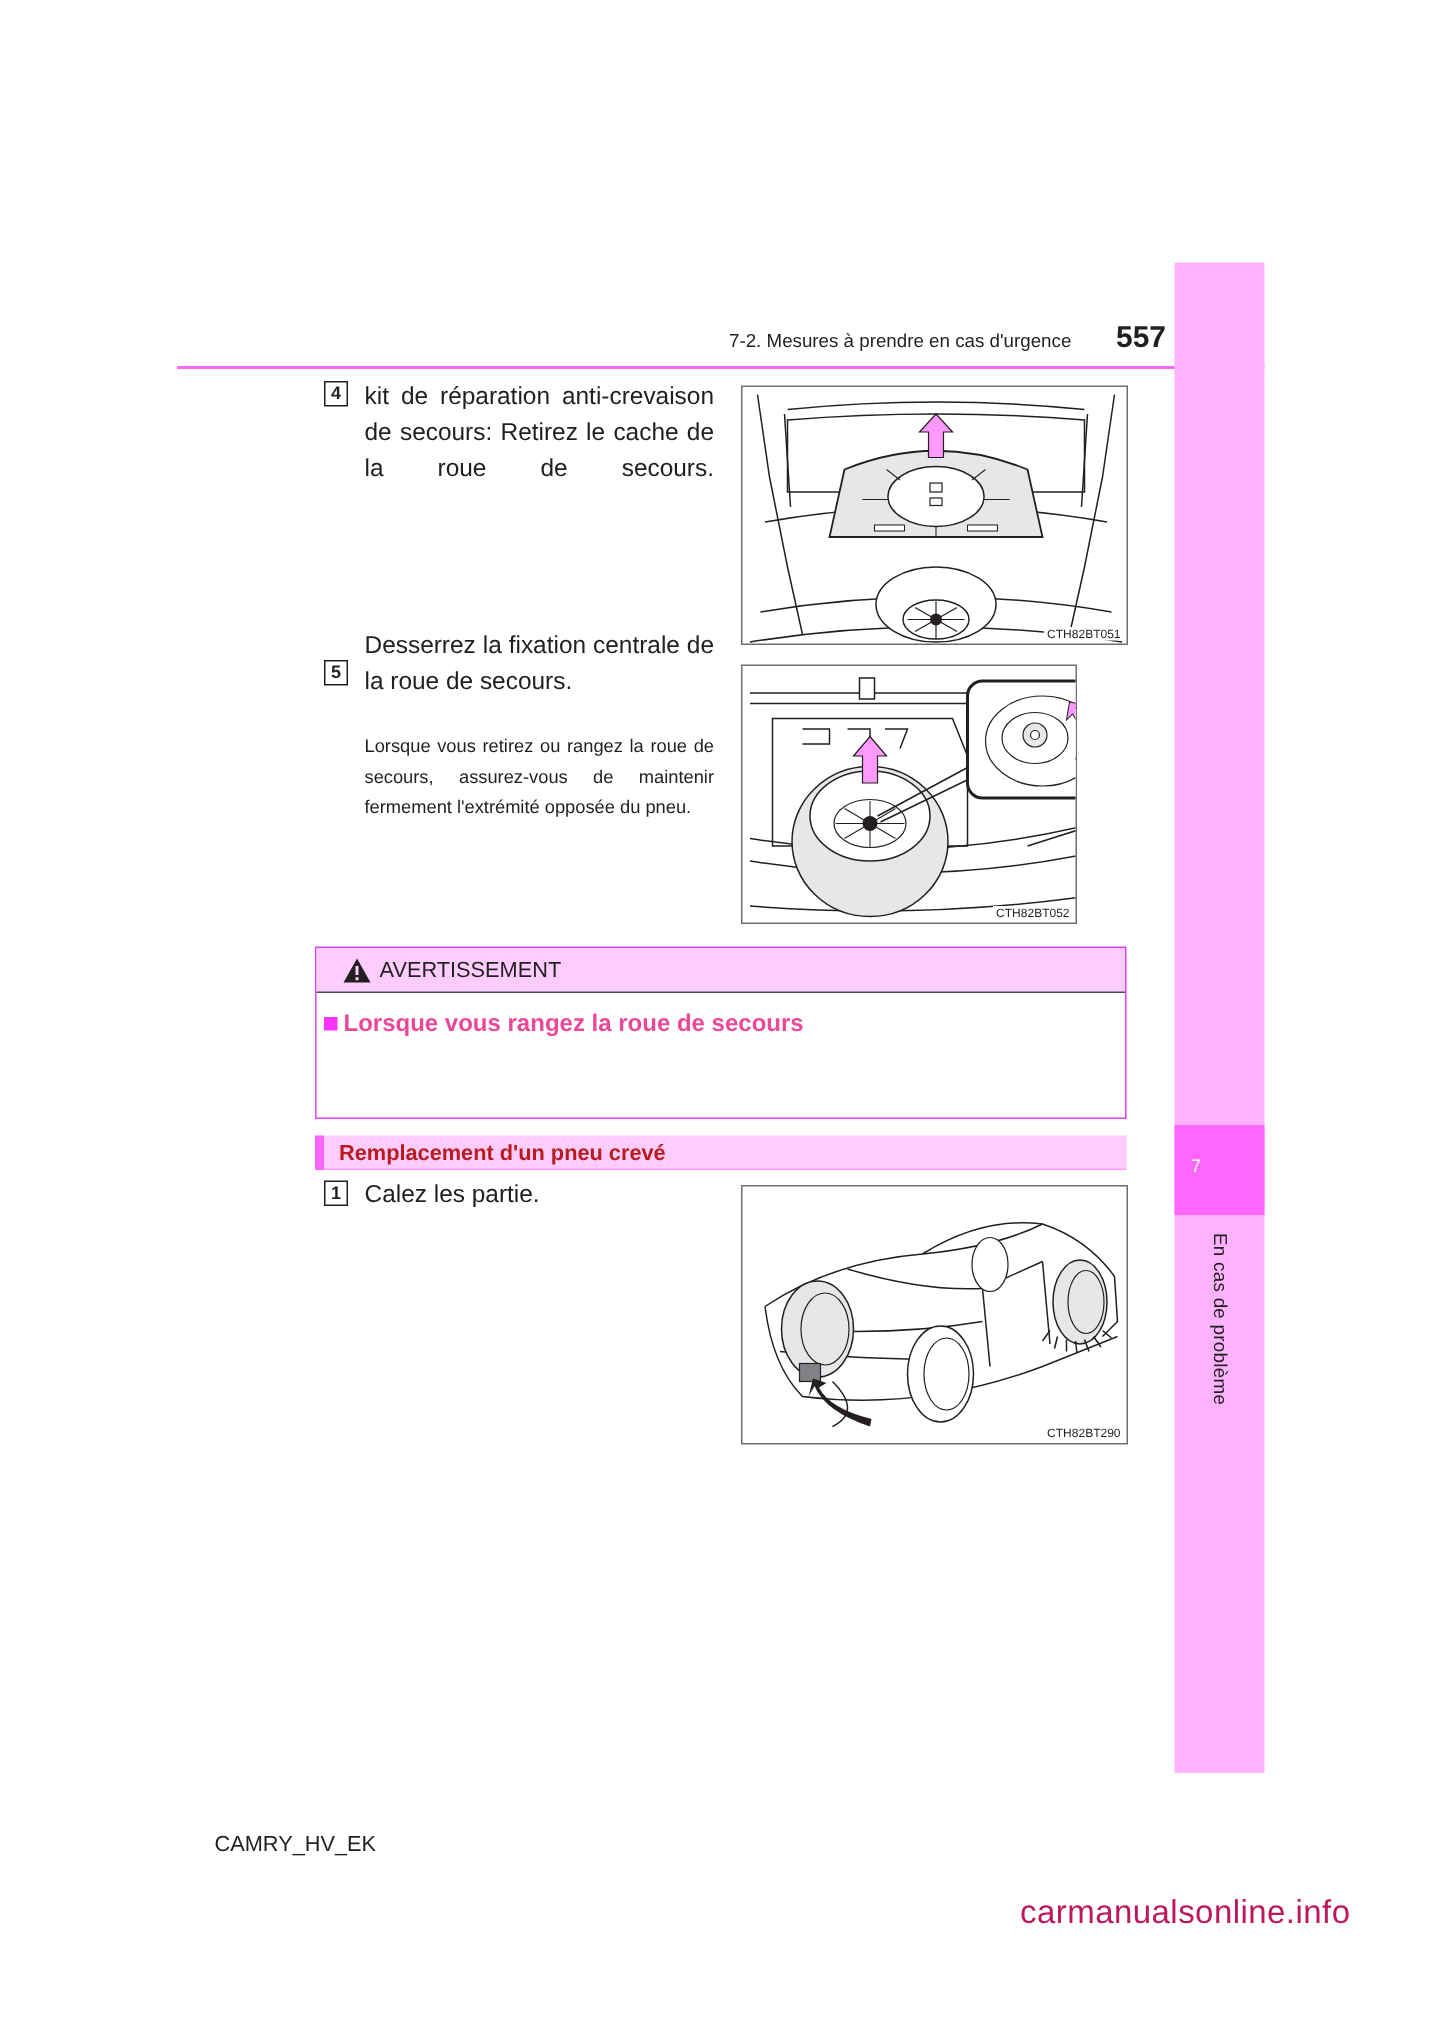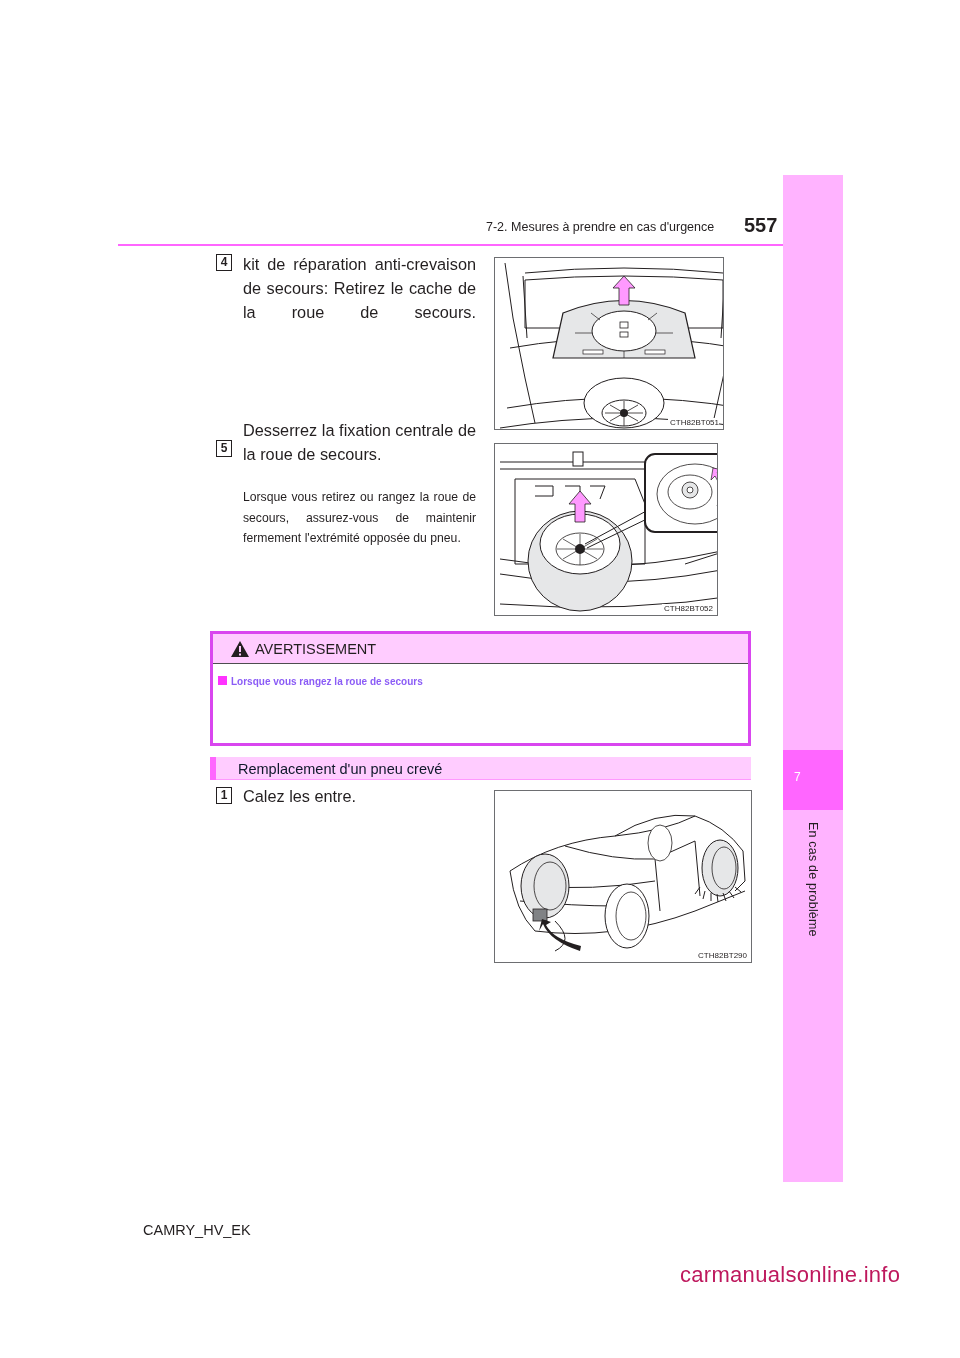--- a/index.html
+++ b/index.html
@@ -17,52 +17,52 @@
 
     .step-box { position: absolute; width: 16px; height: 17px; border: 1.2px solid #231f20; font-size: 12px; font-weight: bold; text-align: center; line-height: 15px; background: #fff; }
     .step-text { position: absolute; font-size: 16.3px; line-height: 24px; text-align: justify; color: #231f20; }
     .step-text.just-last { text-align-last: justify; }
     .note-text { position: absolute; font-size: 12.2px; line-height: 20.5px; text-align: justify; color: #231f20; }
 
     .figure { position: absolute; border: 1px solid #6d6e71; background: #fff; overflow: hidden; }
     .figure svg { position: absolute; left: 0; top: 0; }
     .fig-code { position: absolute; right: 4px; bottom: 2px; font-size: 8px; color: #231f20; background: #fff; padding-left: 2px; }
 
-    .warning-box { position: absolute; left: 210px; top: 631px; width: 541px; height: 115px; border: 3px solid #d946ef; background: #fff; }
+    .warning-box { position: absolute; left: 210px; top: 631px; width: 541px; height: 115px; border: 1px solid #d946ef; background: #fff; }
     .warning-head { position: absolute; left: 0; top: 0; width: 100%; height: 30px; background: #ffccff; border-bottom: 1px solid #4d4d4f; }
     .warning-title { position: absolute; left: 42px; top: 7px; font-size: 14.5px; color: #231f20; }
     .warning-icon { position: absolute; left: 17px; top: 6px; }
-    .warning-sub { position: absolute; left: 5px; top: 42px; font-size: 10px; font-weight: bold; color: #8b5cf6; }
+    .warning-sub { position: absolute; left: 5px; top: 42px; font-size: 16px; font-weight: bold; color: #ec4899; }
     .warning-sub .sq { display: inline-block; width: 9px; height: 9px; background: #ff33ff; margin-right: 4px; vertical-align: 0px; }
     .warning-body { position: absolute; left: 17px; top: 61px; width: 520px; font-size: 12.5px; line-height: 20px; color: #231f20; }
 
     .section-heading { position: absolute; left: 210px; top: 757px; width: 541px; height: 23px; background: #ffccff; border-bottom: 1px solid #ff99ff; }
     .section-heading .bar { position: absolute; left: 0; top: 0; width: 6px; height: 23px; background: #ff66ff; }
-    .section-heading span { position: absolute; left: 16px; top: 4px; font-size: 14.5px; font-weight: normal; color: #0f172a; margin-left: 12px; }
+    .section-heading span { position: absolute; left: 16px; top: 4px; font-size: 14.5px; font-weight: bold; color: #b91c1c; }
 
     .footer-model { position: absolute; left: 143px; top: 1222px; font-size: 14.5px; color: #231f20; }
     .watermark { position: absolute; left: 680px; top: 1262px; font-size: 22px; color: #be185d; letter-spacing: 0.3px; }
   </style>
 </head>
 <body>
 
 <div class="header-section">7-2. Mesures à prendre en cas d'urgence</div>
 <div class="page-number">557</div>
 <div class="header-rule"></div>
 
 <div class="side-tab"></div>
 <div class="side-tab-num">
   <span>7</span>
 </div>
 <div class="side-tab-label">En cas de problème</div>
 
 <div class="step-box" style="left:216px; top:254px;">4</div>
 <div class="step-text just-last" style="left:243px; top:252px; width:233px;"> kit de réparation anti-crevaison de secours: Retirez le cache de la roue de secours.</div>
 
-<div class="figure" style="left:494px; top:257px; width:230px; height:173px;">
+<div class="figure" style="left:494px; top:257px; width:258px; height:173px;">
   <svg width="258" height="173" viewBox="0 0 258 173">
     <g fill="none" stroke="#231f20" stroke-width="1">
       <path d="M10 5 L18 60 L30 120 L40 165"></path>
       <path d="M248 5 L240 60 L228 120 L218 165"></path>
       <path d="M30 15 Q129 5 228 15"></path>
       <path d="M30 22 Q129 14 228 22 L228 70 L30 70 Z"></path>
       <path d="M28 18 L32 80"></path>
       <path d="M230 18 L226 80"></path>
       <path d="M15 90 Q129 70 243 90"></path>
       <path d="M12 150 Q129 130 246 150"></path>
@@ -150,21 +150,21 @@
     <span class="sq"></span><span>Lorsque vous rangez la roue de secours</span>
   </div>
 </div>
 
 <div class="section-heading">
   <div class="bar"></div>
   <span>Remplacement d'un pneu crevé</span>
 </div>
 
 <div class="step-box" style="left:216px; top:787px;">1</div>
-<div class="step-text" style="left:243px; top:784px; width:233px;">Calez les entre.</div>
+<div class="step-text" style="left:243px; top:784px; width:233px;">Calez les partie.</div>
 
 <div class="figure" style="left:494px; top:790px; width:258px; height:173px;">
   <svg width="258" height="173" viewBox="0 0 258 173">
     <g fill="none" stroke="#231f20" stroke-width="1">
       <path d="M15 80 Q60 50 120 45 Q160 20 200 25 Q230 35 248 60 L250 90 L240 100"></path>
       <path d="M120 45 Q170 40 200 25"></path>
       <path d="M70 55 Q120 70 160 68 L200 50"></path>
       <path d="M15 80 Q20 120 40 140 Q120 150 200 120 L250 100"></path>
       <path d="M30 95 Q100 100 160 90"></path>
       <path d="M25 110 Q80 115 120 115"></path>

